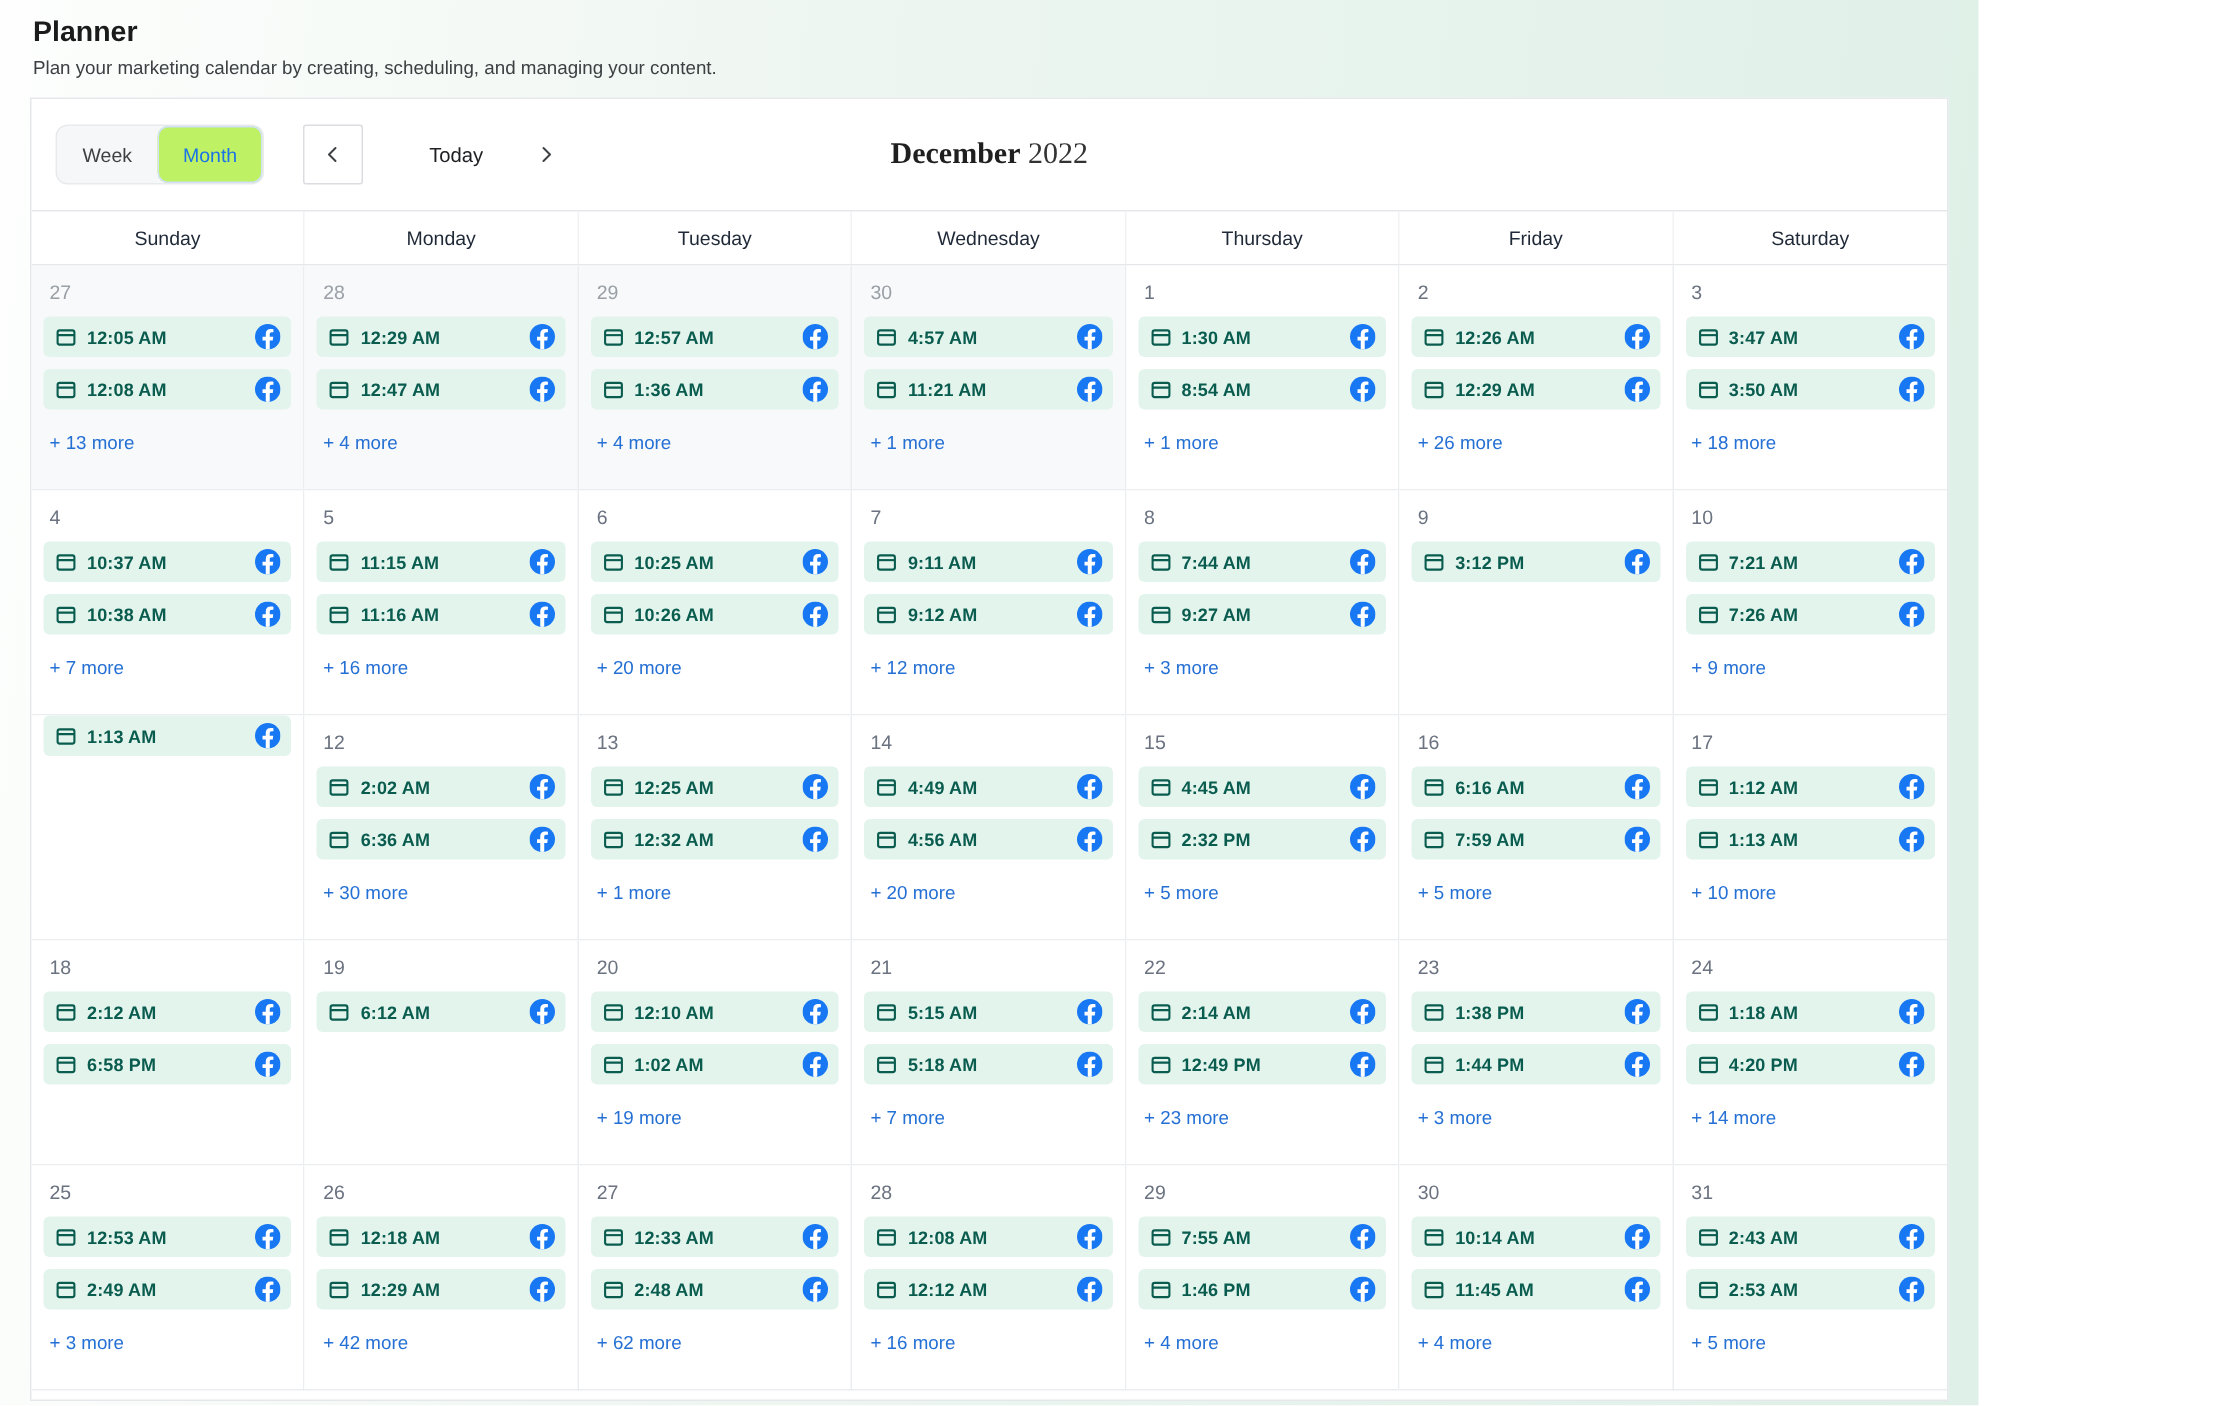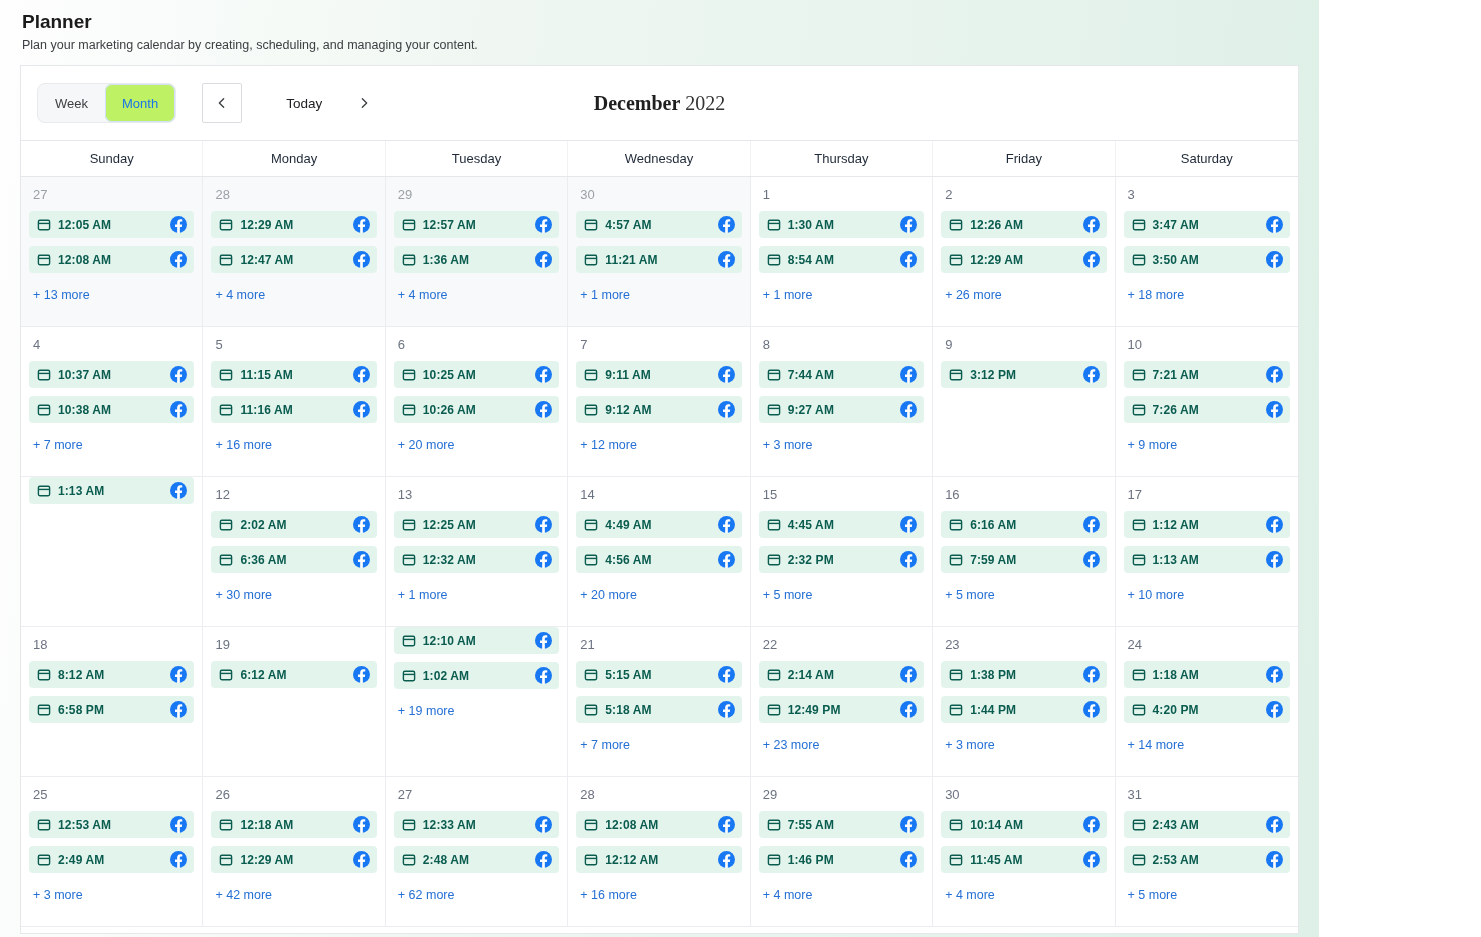--- a/index.html
+++ b/index.html
@@ -699,21 +699,21 @@
         <div class="week-row">
           <div class="day-cell">
             <div class="day-num">18</div>
             <div class="event-pill">
               <span class="post-ic">
                 <svg width="14" height="14" viewBox="0 0 16 16" fill="none">
                   <rect x="1.6" y="2.6" width="12.8" height="10.8" rx="1.6" stroke="currentColor" stroke-width="1.6"></rect>
                   <path d="M1.6 6.2h12.8" stroke="currentColor" stroke-width="1.6"></path>
                 </svg>
               </span>
-              <span class="ev-time">8:12 AM</span>
+              <span class="ev-time">2:12 AM</span>
               <span class="fb-ic">
                 <svg width="17" height="17" viewBox="0 0 24 24">
                   <circle cx="12" cy="12" r="12" fill="#1877F2"></circle>
                   <path fill="#fff" d="M16.67 15.47l.53-3.47h-3.33V9.75c0-.95.47-1.87 1.96-1.87h1.51V4.92s-1.37-.23-2.69-.23c-2.74 0-4.53 1.66-4.53 4.67V12H7.08v3.47h3.04v8.38c.61.1 1.24.15 1.88.15s1.27-.05 1.88-.15v-8.38h2.79z"></path>
                 </svg>
               </span>
             </div>
             <div class="event-pill">
               <span class="post-ic">
                 <svg width="14" height="14" viewBox="0 0 16 16" fill="none">
@@ -741,21 +741,21 @@
               </span>
               <span class="ev-time">6:12 AM</span>
               <span class="fb-ic">
                 <svg width="17" height="17" viewBox="0 0 24 24">
                   <circle cx="12" cy="12" r="12" fill="#1877F2"></circle>
                   <path fill="#fff" d="M16.67 15.47l.53-3.47h-3.33V9.75c0-.95.47-1.87 1.96-1.87h1.51V4.92s-1.37-.23-2.69-.23c-2.74 0-4.53 1.66-4.53 4.67V12H7.08v3.47h3.04v8.38c.61.1 1.24.15 1.88.15s1.27-.05 1.88-.15v-8.38h2.79z"></path>
                 </svg>
               </span>
             </div>
           </div>
-          <div class="day-cell"><div class="event-pill">
+          <div class="day-cell"><div class="day-num">20</div><div class="event-pill">
               <span class="post-ic">
                 <svg width="14" height="14" viewBox="0 0 16 16" fill="none">
                   <rect x="1.6" y="2.6" width="12.8" height="10.8" rx="1.6" stroke="currentColor" stroke-width="1.6"></rect>
                   <path d="M1.6 6.2h12.8" stroke="currentColor" stroke-width="1.6"></path>
                 </svg>
               </span>
               <span class="ev-time">12:10 AM</span>
               <span class="fb-ic">
                 <svg width="17" height="17" viewBox="0 0 24 24">
                   <circle cx="12" cy="12" r="12" fill="#1877F2"></circle>

